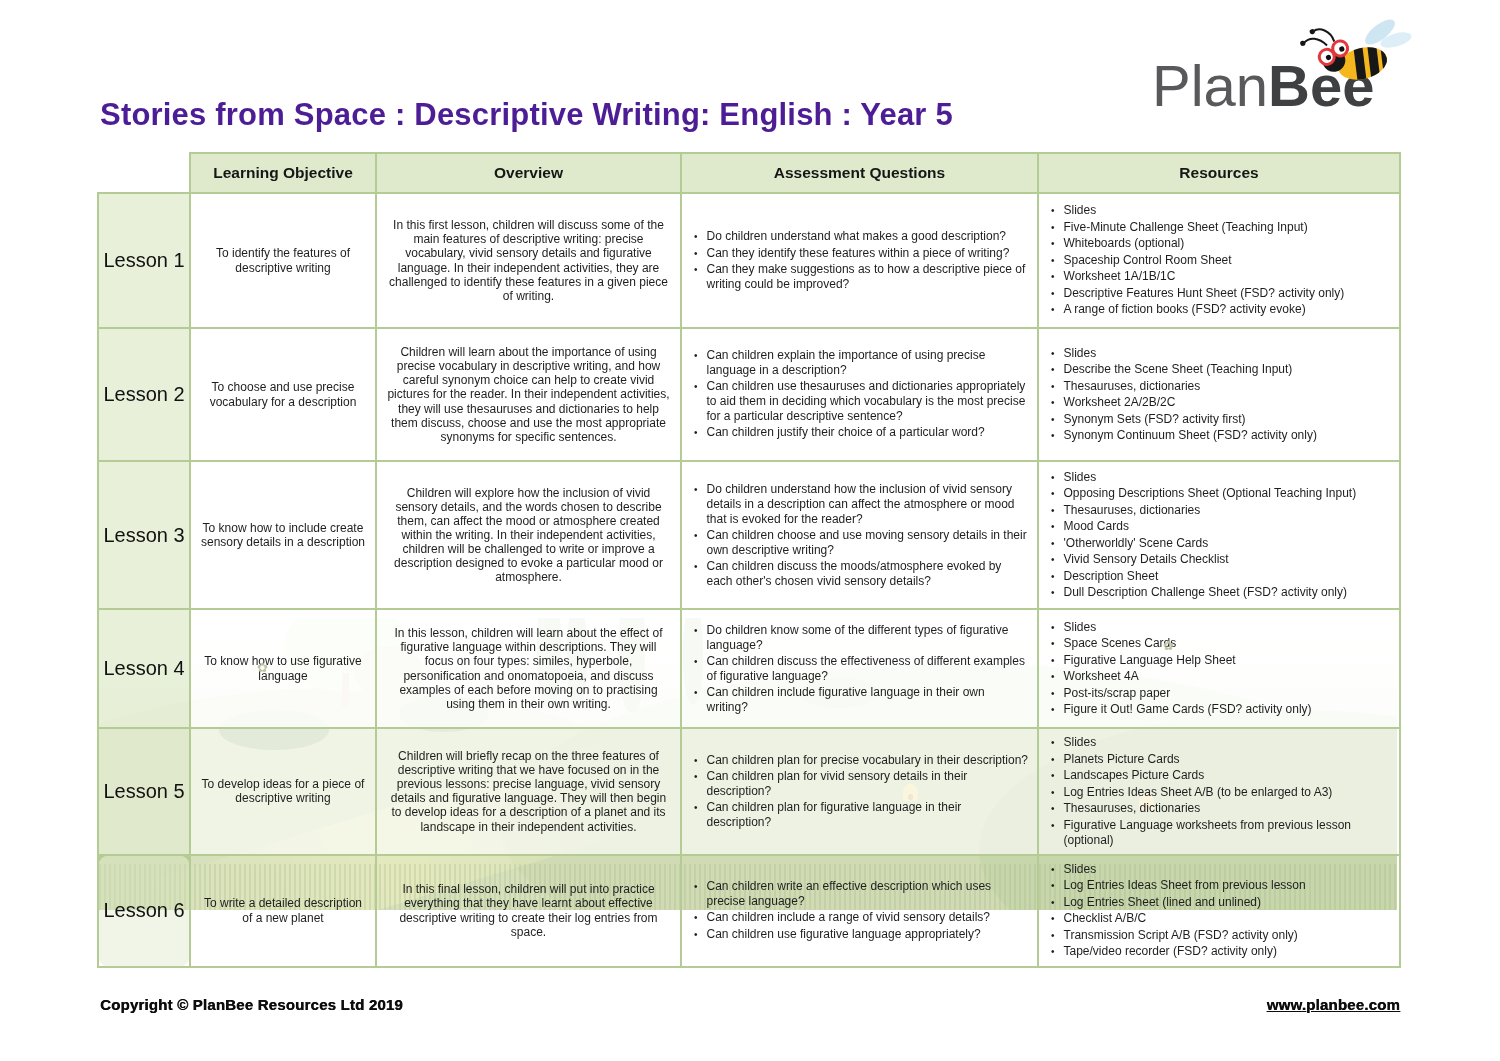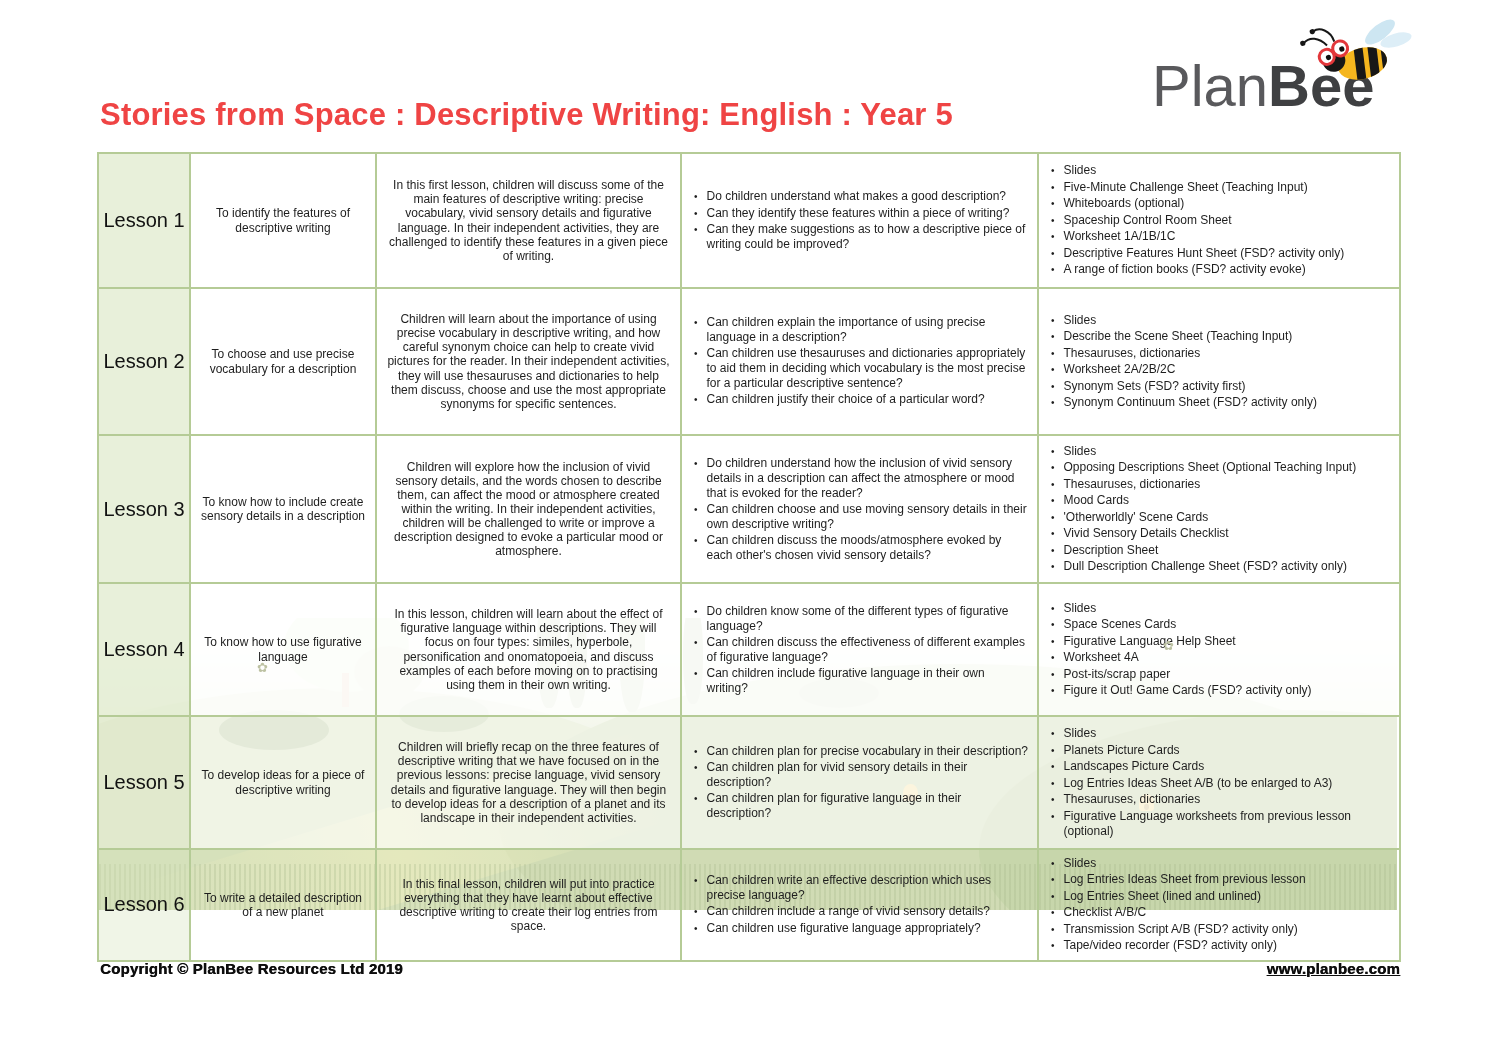--- a/index.html
+++ b/index.html
@@ -2,54 +2,54 @@
 <html><head>
 <meta charset="utf-8">
 <style>
   html,body{margin:0;padding:0;}
   body{
     width:1500px;height:1061px;position:relative;background:#ffffff;
     font-family:"Liberation Sans",sans-serif;color:#1e1e1e;overflow:hidden;
   }
   .page-title{
     position:absolute;left:100px;top:76px;font-size:31px;font-weight:700;
-    color:#ef4444;letter-spacing:.2px;
+    color:#4c1d95;letter-spacing:.2px;
   }
   .logo-svg{position:absolute;left:1150px;top:14px;width:268px;height:112px;}
   
   .table-wrap{position:absolute;left:97px;top:152px;width:1302px;height:760px;}
   table.grid{
     border-collapse:collapse;table-layout:fixed;width:1302px;
     position:relative;z-index:1;
   }
   .grid th,.grid td{border:2px solid #b5cb96;vertical-align:middle;}
   .grid th{
     background:#dfe9cc;font-size:15.5px;font-weight:700;color:#161616;
     padding:8px 4px;text-align:center;height:22px;
   }
   .grid th.blank{border:none;background:transparent;}
   td.lesson{
     font-size:20px;font-weight:400;text-align:center;color:#111;
     background:rgba(231,239,216,.96);
   }
-  td.body{font-size:12px;line-height:1.18;padding:23px 8px;}
+  td.body{font-size:12px;line-height:1.18;padding:16px 8px;}
   td.obj,td.ovw{text-align:center;background:#ffffff;}
   td.lst{background:#ffffff;padding:5px 8px 5px 12px;}
   .bullet-item{display:flex;gap:9px;margin:1px 0;line-height:1.25;}
   .bullet-dot{flex:0 0 auto;font-size:10px;line-height:1.55;}
   .bullet-text{flex:1;}
   
   tr.t1{height:135px;} tr.t2{height:115px;} tr.t3{height:148px;}
   tr.t4{height:105px;} tr.t5{height:112px;} tr.t6{height:103px;}
   
   tr.t4 td.obj,tr.t4 td.ovw,tr.t4 td.lst{background:rgba(255,255,255,.94);}
   tr.t5 td.obj,tr.t5 td.ovw,tr.t5 td.lst{background:rgba(255,255,255,.78);}
   tr.t6 td.obj,tr.t6 td.ovw,tr.t6 td.lst{background:rgba(255,255,255,.42);}
   tr.t5 td.lesson{background:rgba(231,239,216,.85);}
-  tr.t6 td.lesson{background:rgba(231,239,216,.62);}
+  tr.t6 td.lesson{background:rgba(231,239,216,.62);border-radius:12px;}
   
   .landscape{position:absolute;left:2px;top:466px;width:1298px;height:292px;z-index:0;overflow:hidden;}
   .sky{position:absolute;inset:0;
     background:linear-gradient(180deg,rgba(240,245,228,0) 0,rgba(223,232,204,.55) 14%,#ccdaa8 38%,#b3c784 62%,#a2b96c 100%);}
   .hill{position:absolute;border-radius:50%;}
   .hillA{left:-120px;top:70px;width:720px;height:280px;background:#b9cb8b;}
   .hillB{left:400px;top:46px;width:920px;height:320px;background:#aec27e;}
   .hillC{left:880px;top:92px;width:640px;height:280px;background:#9fb86f;}
   .tree-round{position:absolute;left:185px;top:-18px;width:125px;height:92px;border-radius:50%;background:#cfe0ab;}
   .tree-round2{position:absolute;left:255px;top:28px;width:70px;height:52px;border-radius:50%;background:#b9cf8e;}
@@ -66,21 +66,21 @@
   .path{position:absolute;left:40px;top:170px;width:640px;height:95px;transform:rotate(-17deg);
     background:linear-gradient(90deg,rgba(217,221,142,0),#d9dd8e 40%,rgba(217,221,142,0) 82%);opacity:.75;}
   .grass{position:absolute;left:0;bottom:0;height:46px;width:100%;
     background:repeating-linear-gradient(90deg,rgba(104,134,56,.30) 0 2px,rgba(0,0,0,0) 2px 5px);}
   .hut{position:absolute;width:15px;height:17px;background:#f0d36a;border-radius:50% 50% 22% 22%;}
   .hut::after{content:"";position:absolute;left:5px;bottom:1px;width:5px;height:6px;background:#b3913c;border-radius:40%;}
   .hut1{left:804px;top:166px;} .hut2{left:1040px;top:176px;}
   .sprout{position:absolute;z-index:2;color:#bdc2a3;font-size:13px;}
   .sprout1{left:160px;top:508px;} .sprout2{left:1066px;top:486px;}
   
-  .footer{position:absolute;top:960px;font-size:15px;font-weight:900;color:#0d0d0d;
+  .footer{position:absolute;top:996px;font-size:15px;font-weight:900;color:#0d0d0d;
     letter-spacing:.2px;text-shadow:.4px 0 currentColor;}
   .footer-left{left:100px;} .footer-right{right:100px;text-decoration:underline;}
 </style>
 </head>
 <body>
 
 <h1 class="page-title">Stories from Space : Descriptive Writing: English : Year 5</h1>
 
 <svg class="logo-svg" viewBox="0 0 268 112">
   <text x="2" y="92" font-family="Liberation Sans, sans-serif" font-size="58">
@@ -141,20 +141,27 @@
 
   <table class="grid">
     <colgroup>
       <col style="width:92px">
         <col style="width:186px">
         <col style="width:305px">
       <col style="width:357px">
         <col style="width:362px">
     </colgroup>
     <tbody>
+        <tr>
+      <th class="blank"></th>
+      <th>Learning Objective</th>
+      <th>Overview</th>
+      <th>Assessment Questions</th>
+      <th>Resources</th>
+    </tr>
     <tr class="t1">
       <td class="lesson">Lesson 1</td>
       <td class="body obj">To identify the features of descriptive writing</td>
       <td class="body ovw">In this first lesson, children will discuss some of the main features of descriptive writing: precise vocabulary, vivid sensory details and figurative language. In their independent activities, they are challenged to identify these features in a given piece of writing.</td>
       <td class="body lst">
             <div class="bullet-item">
               <span class="bullet-dot">•</span>
               <span class="bullet-text">Do children understand what makes a good description?</span>
             </div>
             <div class="bullet-item">

